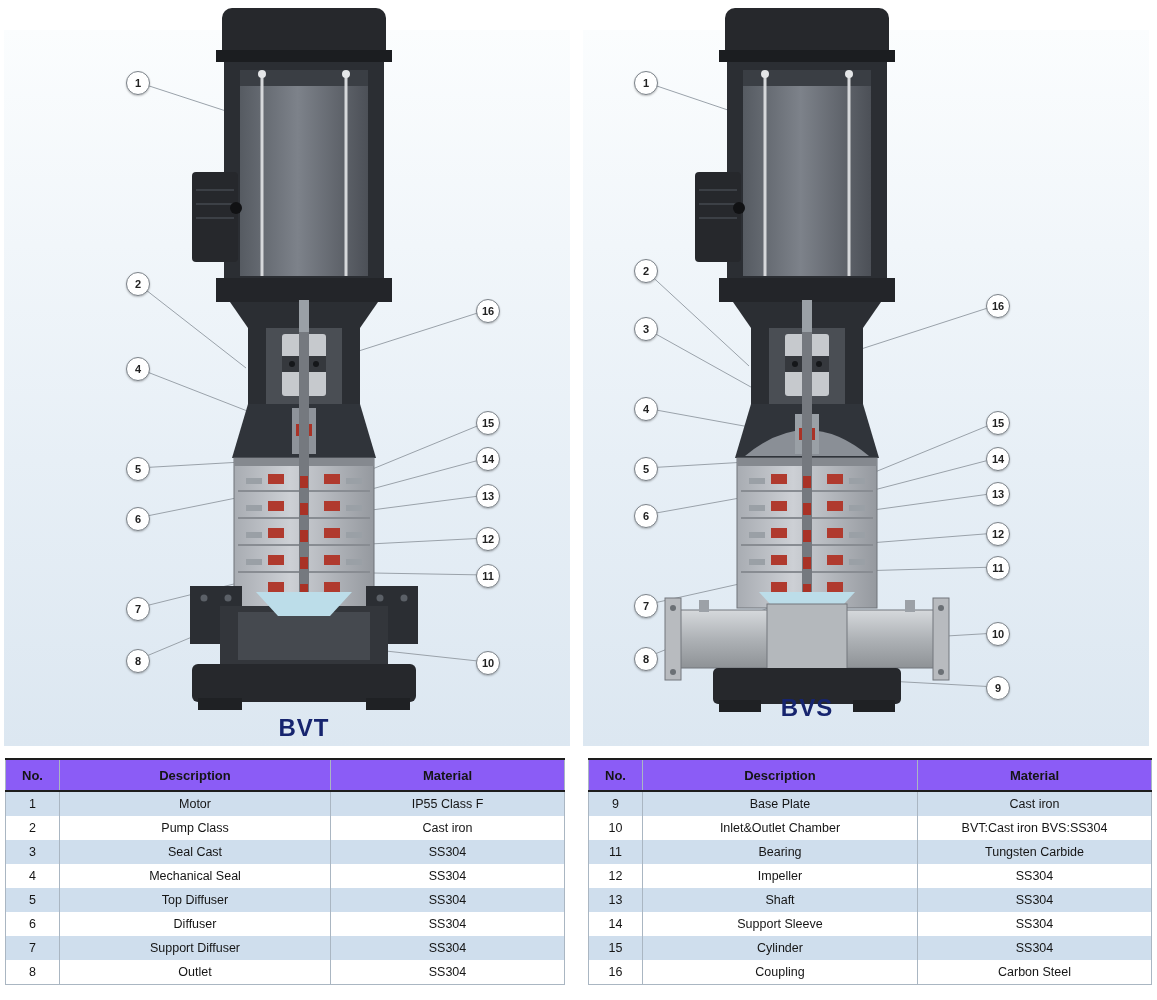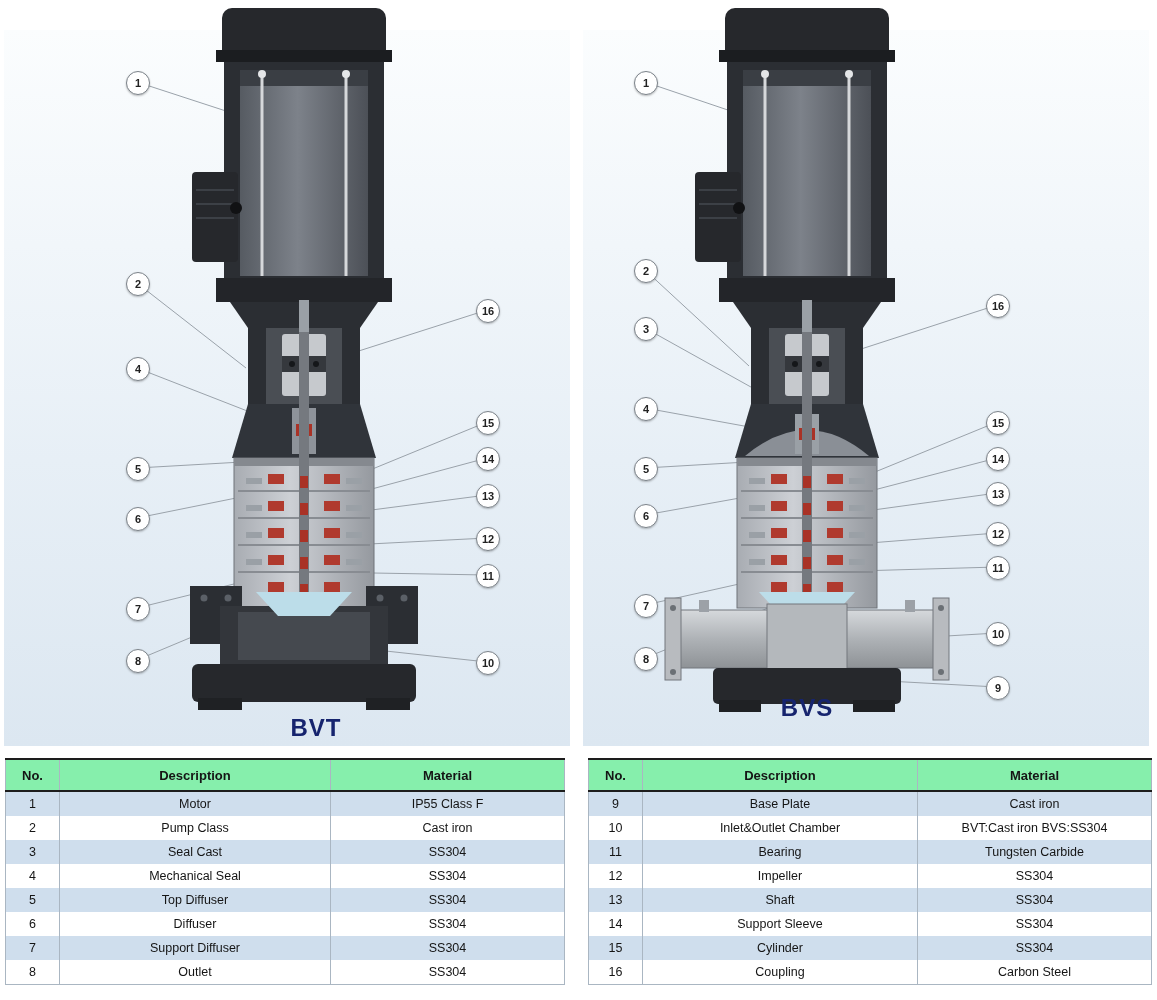--- a/index.html
+++ b/index.html
@@ -17,21 +17,21 @@
            font-size:11px;font-weight:bold;color:#222;}
   .pump-title{position:absolute;width:120px;text-align:center;font-size:24px;font-weight:bold;
               color:#16246e;letter-spacing:1px;}
   .parts-table{position:absolute;top:758px;}
   #table-left{left:5px;width:560px;}
   #table-right{left:588px;width:564px;}
   table{border-collapse:collapse;width:100%;font-size:12.5px;color:#151515;}
   th,td{border-left:1px solid #aab6c2;border-right:1px solid #aab6c2;text-align:center;
         padding:0 4px;}
   thead th{height:30px;font-size:13px;font-weight:bold;
-           border-top:2px solid #1d1d1d;border-bottom:2px solid #1d1d1d;background:#86efac;}
+           border-top:2px solid #1d1d1d;border-bottom:2px solid #1d1d1d;background:#8b5cf6;}
   tbody td{height:24px;}
   tbody tr:nth-child(odd){background:#cfdeed;}
   tbody tr:nth-child(even){background:#fff;}
   table{border-bottom:1px solid #aab6c2;}
   .col-no{width:45px;}
   .col-mat{width:225px;margin-top:44px;}
 </style>
 </head>
 <body>
 
@@ -202,21 +202,21 @@
     <div class="callout" style="left:476px;top:527px">
         <span>12</span>
       </div>
     <div class="callout" style="left:476px;top:564px">
         <span>11</span>
       </div>
     <div class="callout" style="left:476px;top:651px">
         <span>10</span>
       </div>
 
-    <div class="pump-title" style="left:256px;top:714px">BVT</div>
+    <div class="pump-title" style="left:244px;top:714px">BVT</div>
   </div>
 
   <div id="col-bvs" class="panel-col">
     <div class="panel-bg"></div>
 
     <svg class="pump-svg" viewBox="0 0 578 750" width="578" height="750">
       <g stroke="#9aa2aa" stroke-width="1">
         <line x1="66" y1="82" x2="202" y2="128"></line>
         <line x1="66" y1="270" x2="170" y2="366"></line>
         <line x1="66" y1="328" x2="188" y2="396"></line>

